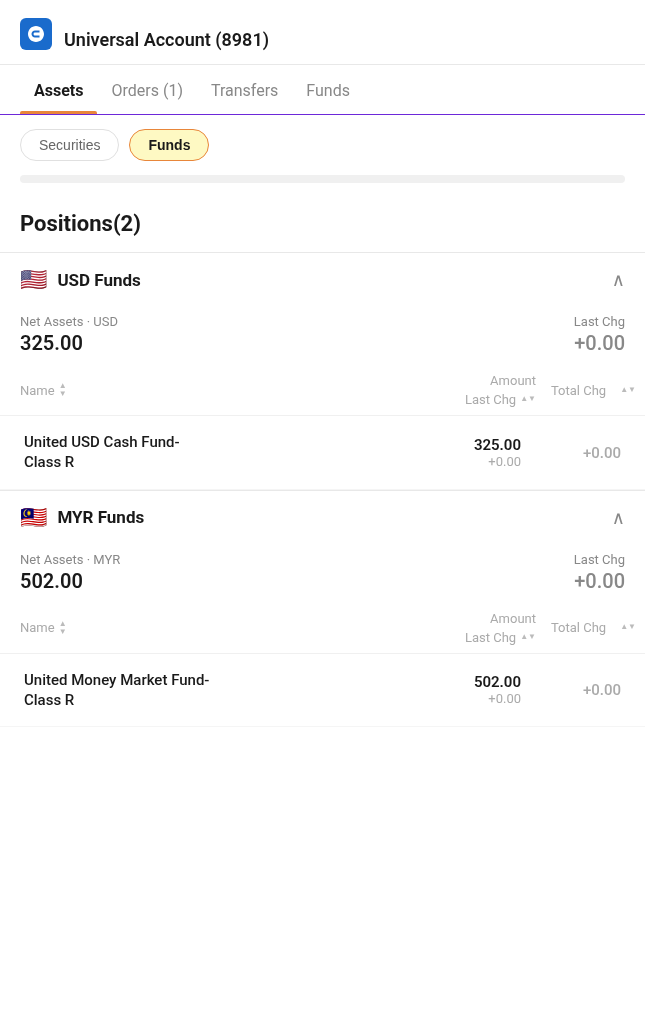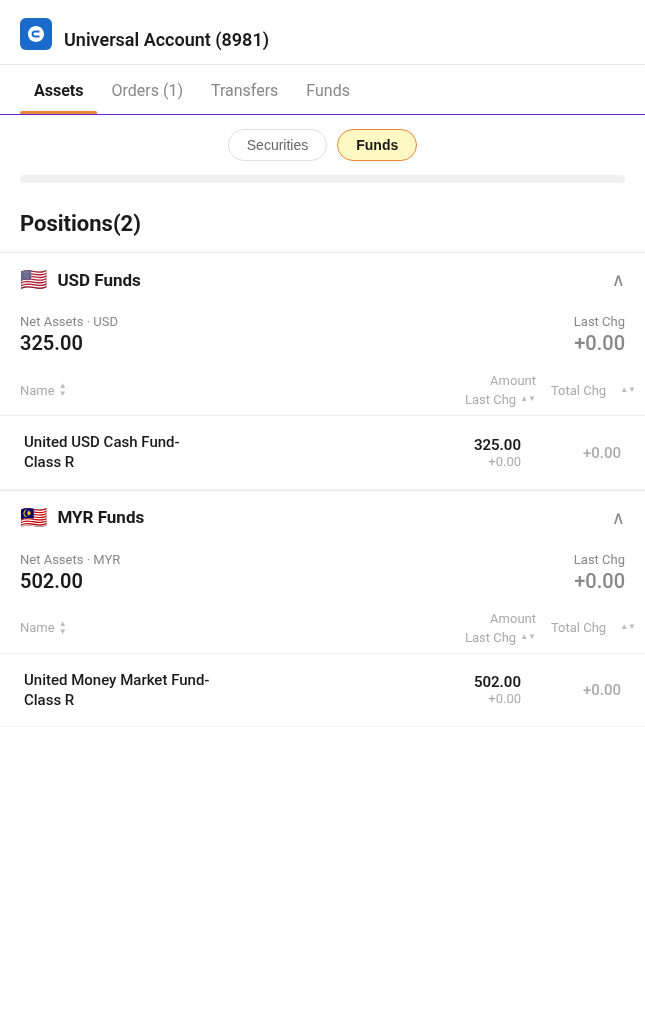--- a/index.html
+++ b/index.html
@@ -69,21 +69,20 @@
       height: 3px;
       background: #e8863a;
       border-radius: 2px 2px 0 0;
     }
 
     
     .sub-tabs {
       display: flex;
       padding: 14px 20px;
       gap: 10px;
-      justify-content: center;
     }
     .sub-tab {
       padding: 7px 18px;
       border-radius: 20px;
       font-size: 14px;
       cursor: pointer;
       border: 1px solid #e0e0e0;
       background: #fff;
       color: #666;
     }

